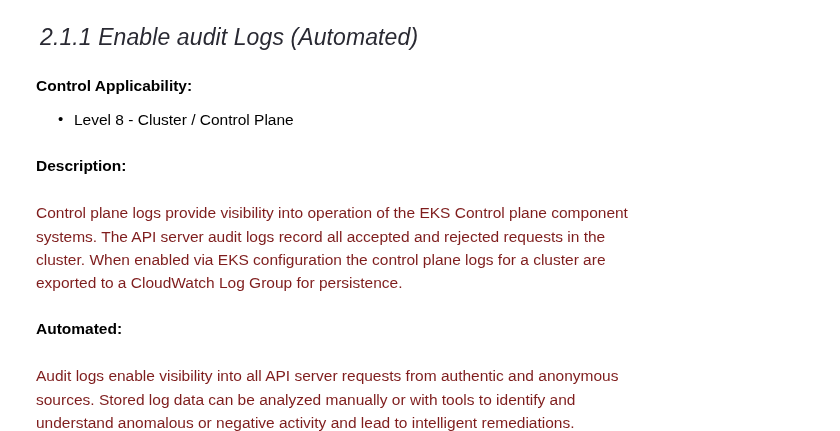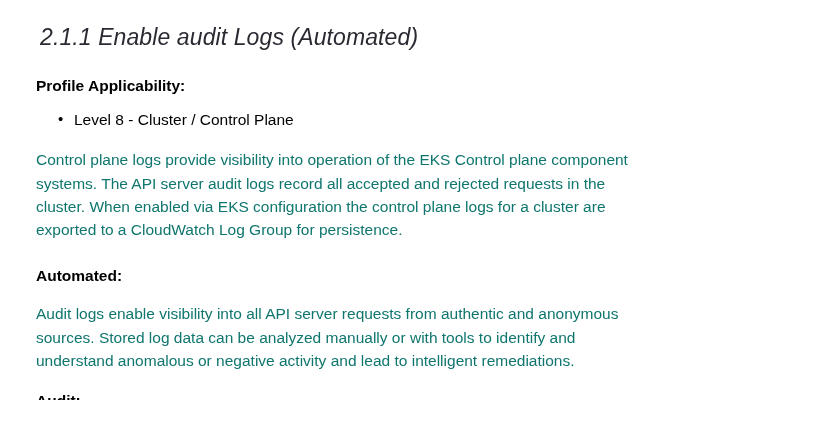--- a/index.html
+++ b/index.html
@@ -51,46 +51,47 @@
   .bullet-list li::before {
     content: "\2022";
     position: absolute;
     left: 0;
     top: -1px;
     font-size: 15px;
   }
   .body-para {
     font-size: 15.5px;
     line-height: 1.5;
-    color: #0f766e;
-    margin: 17px 0 0 0;
+    color: #7f1d1d;
+    margin: 26px 0 0 0;
     max-width: 770px;
   }
   .truncated-heading {
     font-size: 15.5px;
     font-weight: bold;
     color: #000000;
     margin: 20px 0 0 0;
     height: 8px;
     overflow: hidden;
   }
 </style>
 </head>
 <body>
 
 <div class="page">
 
   <h1 class="doc-title">2.1.1 Enable audit Logs (Automated)</h1>
 
-  <h2 class="section-heading">Profile Applicability:</h2>
+  <h2 class="section-heading">Control Applicability:</h2>
 
   <ul class="bullet-list">
     <li>Level 8 - Cluster / Control Plane</li>
   </ul>
 
+  <h2 class="section-heading">Description:</h2>
 
   <p class="body-para">Control plane logs provide visibility into operation of the EKS Control plane component systems. The API server audit logs record all accepted and rejected requests in the cluster. When enabled via EKS configuration the control plane logs for a cluster are exported to a CloudWatch Log Group for persistence.</p>
 
   <h2 class="section-heading">Automated:</h2>
 
   <p class="body-para">Audit logs enable visibility into all API server requests from authentic and anonymous sources. Stored log data can be analyzed manually or with tools to identify and understand anomalous or negative activity and lead to intelligent remediations.</p>
 
   <div class="truncated-heading">Audit:</div>
 
 </div>

